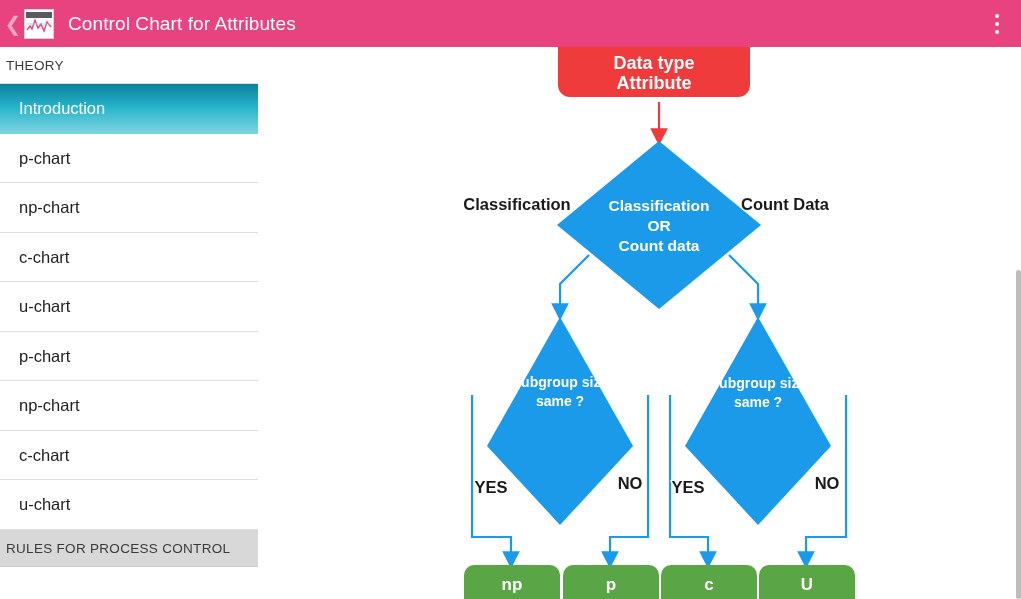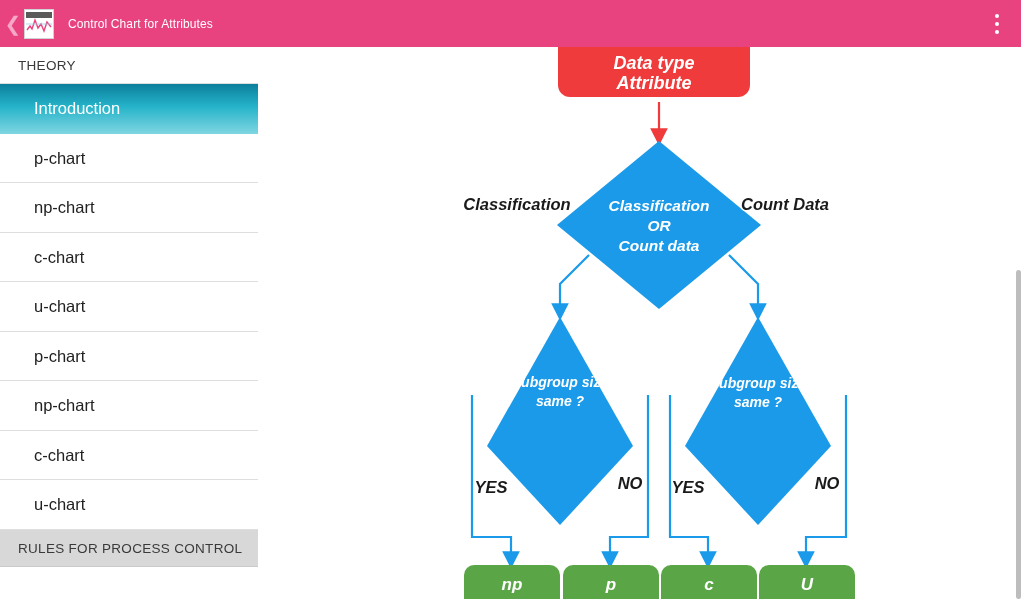--- a/index.html
+++ b/index.html
@@ -51,21 +51,21 @@
     box-sizing: border-box;
     margin-left: 2px;
     display: flex;
     align-items: center;
     justify-content: center;
     overflow: hidden;
   }
   .app-logo svg { display: block; }
   .appbar-title {
     color: #ffffff;
-    font-size: 12px;
+    font-size: 19px;
     margin-left: 14px;
     letter-spacing: 0.1px;
     white-space: nowrap;
   }
   .overflow-menu {
     position: absolute;
     right: 10px;
     top: 0;
     height: 47px;
     width: 28px;
@@ -90,32 +90,32 @@
     top: 47px;
     width: 258px;
     height: 552px;
     background: #ffffff;
     overflow: hidden;
     border-right: 1px solid #e3e3e3;
   }
   .section-head {
     height: 37px;
     line-height: 37px;
-    padding-left: 18px;
+    padding-left: 6px;
     font-size: 13.5px;
     color: #3a3a3a;
     letter-spacing: 0.3px;
     border-bottom: 1px solid #dedede;
     background: #ffffff;
     box-sizing: border-box;
   }
   .nav-item {
     height: 49.5px;
     line-height: 49.5px;
-    padding-left: 34px;
+    padding-left: 19px;
     font-size: 16.5px;
     color: #222222;
     border-bottom: 1px solid #dedede;
     background: #ffffff;
     box-sizing: border-box;
     white-space: nowrap;
   }
   .nav-item.selected {
     color: #ffffff;
     background: linear-gradient(to bottom, #0c7f9c 0%, #25b3c9 45%, #7fd6e2 100%);
@@ -150,21 +150,20 @@
 
   
   .content {
     position: absolute;
     left: 258px;
     top: 47px;
     width: 763px;
     height: 552px;
     background: #ffffff;
     overflow: hidden;
-    font-style: italic;
   }
   .flow {
     position: absolute;
     left: 0;
     top: 0;
     width: 763px;
     height: 552px;
   }
   .flow svg { display: block; }
 

